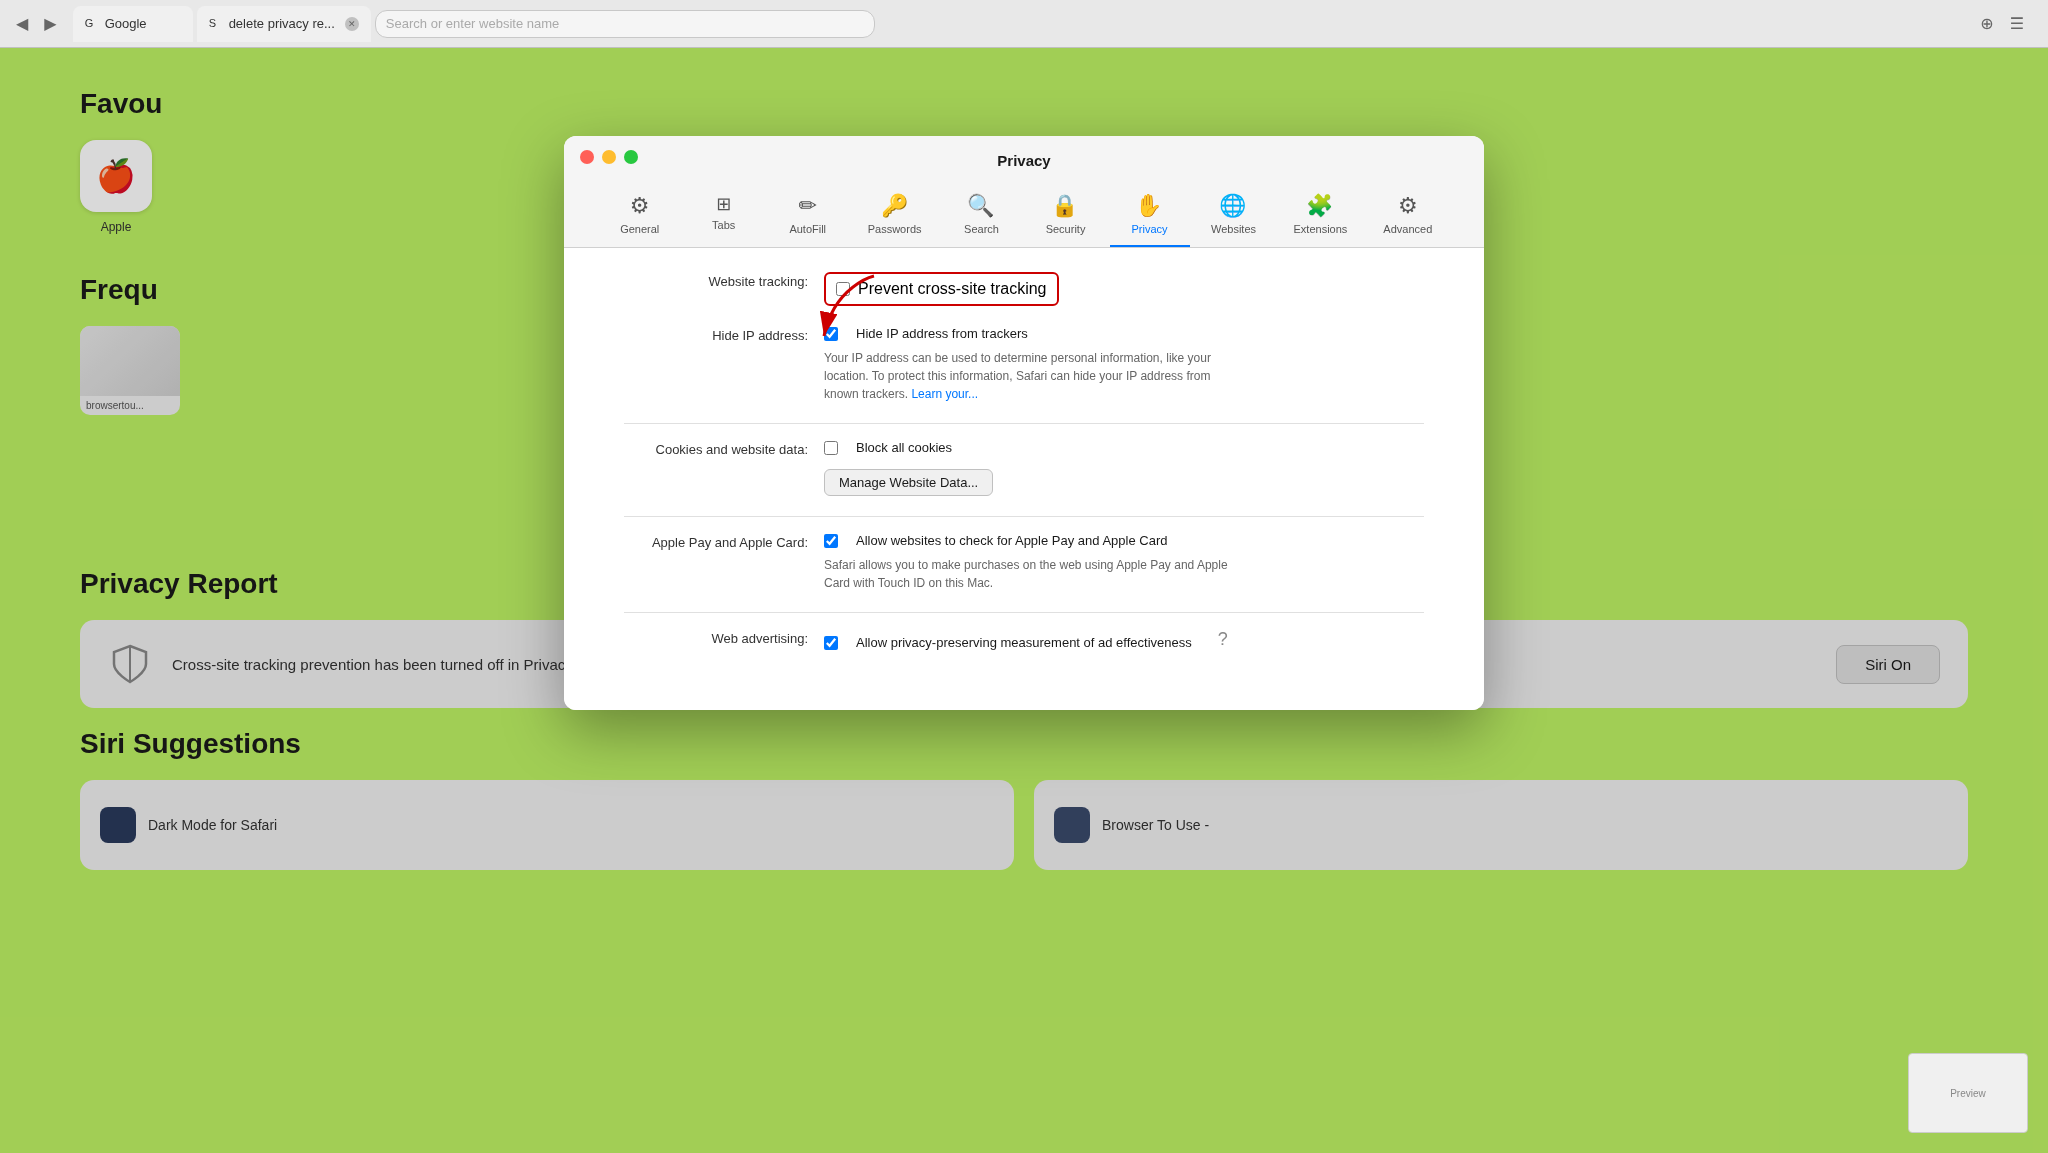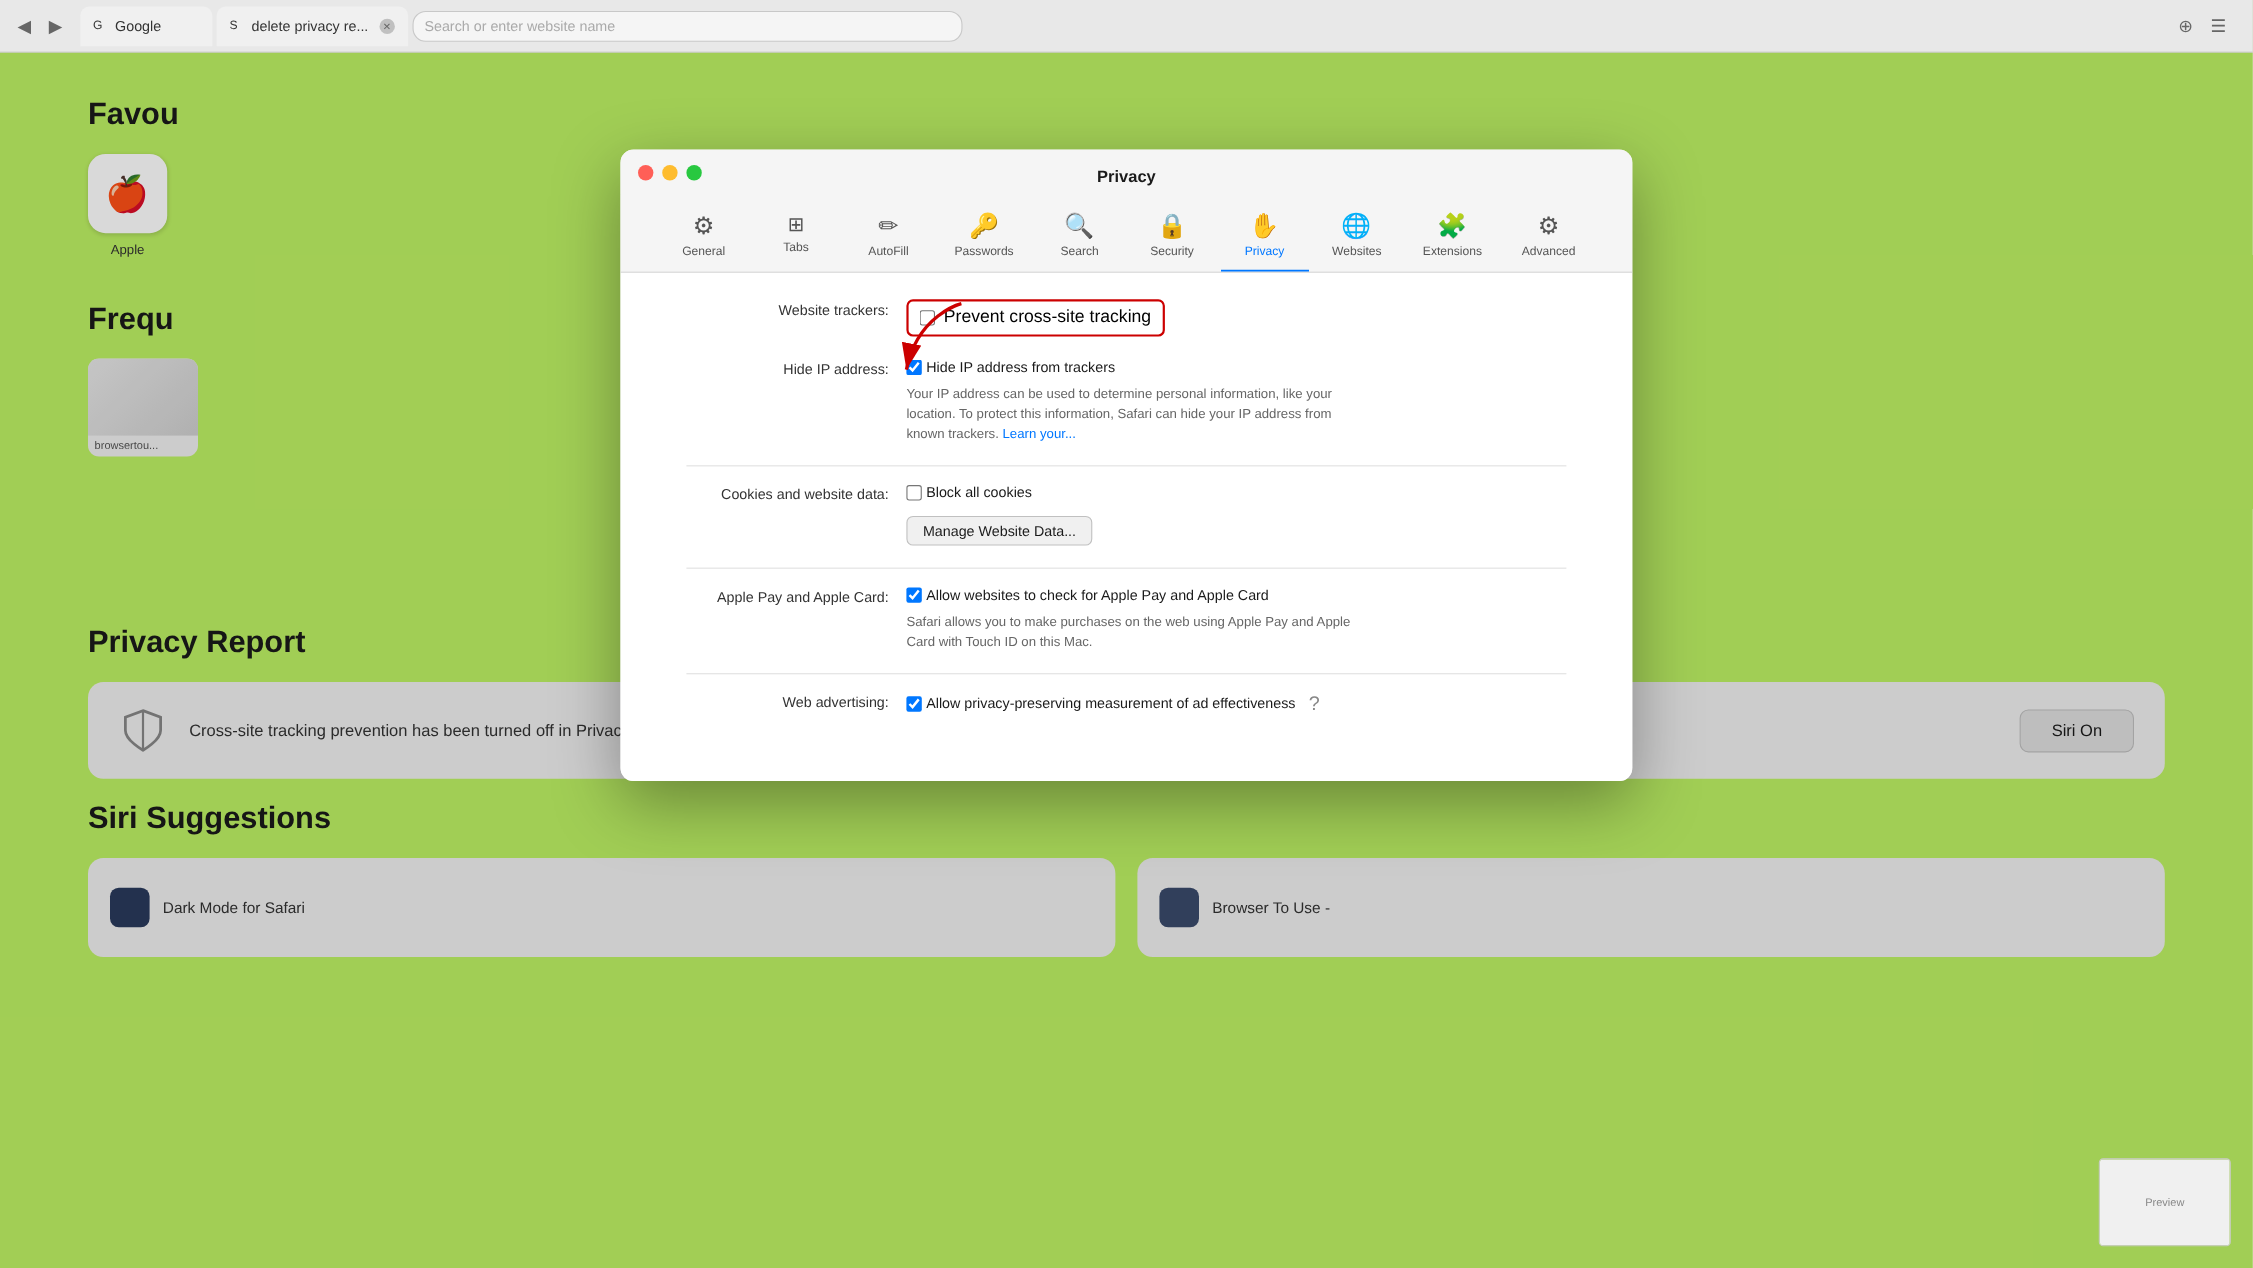--- a/index.html
+++ b/index.html
@@ -358,22 +358,22 @@
       padding-top: 2px;
       flex-shrink: 0;
     }
 
     .setting-controls {
       flex: 1;
     }
 
     .checkbox-row {
       display: flex;
-      align-items: center;
-      gap: 4px;
+      align-items: flex-end;
+      gap: 18px;
       margin-bottom: 8px;
     }
 
     .checkbox-row label {
       font-size: 13px;
       color: #1a1a1a;
     }
 
     .sub-description {
       font-size: 12px;
@@ -569,21 +569,21 @@
         </div>
         <div class="pref-tab">
           <span class="pref-tab-icon">⚙</span>
           <span class="pref-tab-label">Advanced</span>
         </div>
       </div>
 
       <div class="dialog-content">
 
         <div class="setting-row">
-          <span class="setting-label">Website trackers:</span>
+          <span class="setting-label">Website tracking:</span>
           <div class="setting-controls">
             <div class="highlight-box">
               <input type="checkbox" id="prevent-cross-site" style="">
               <label for="prevent-cross-site">Prevent cross-site tracking</label>
             </div>
           </div>
         </div>
 
         <div style="position:relative; height:0;">
           <div style="position:absolute; left:190px; top:-60px; pointer-events:none;">

